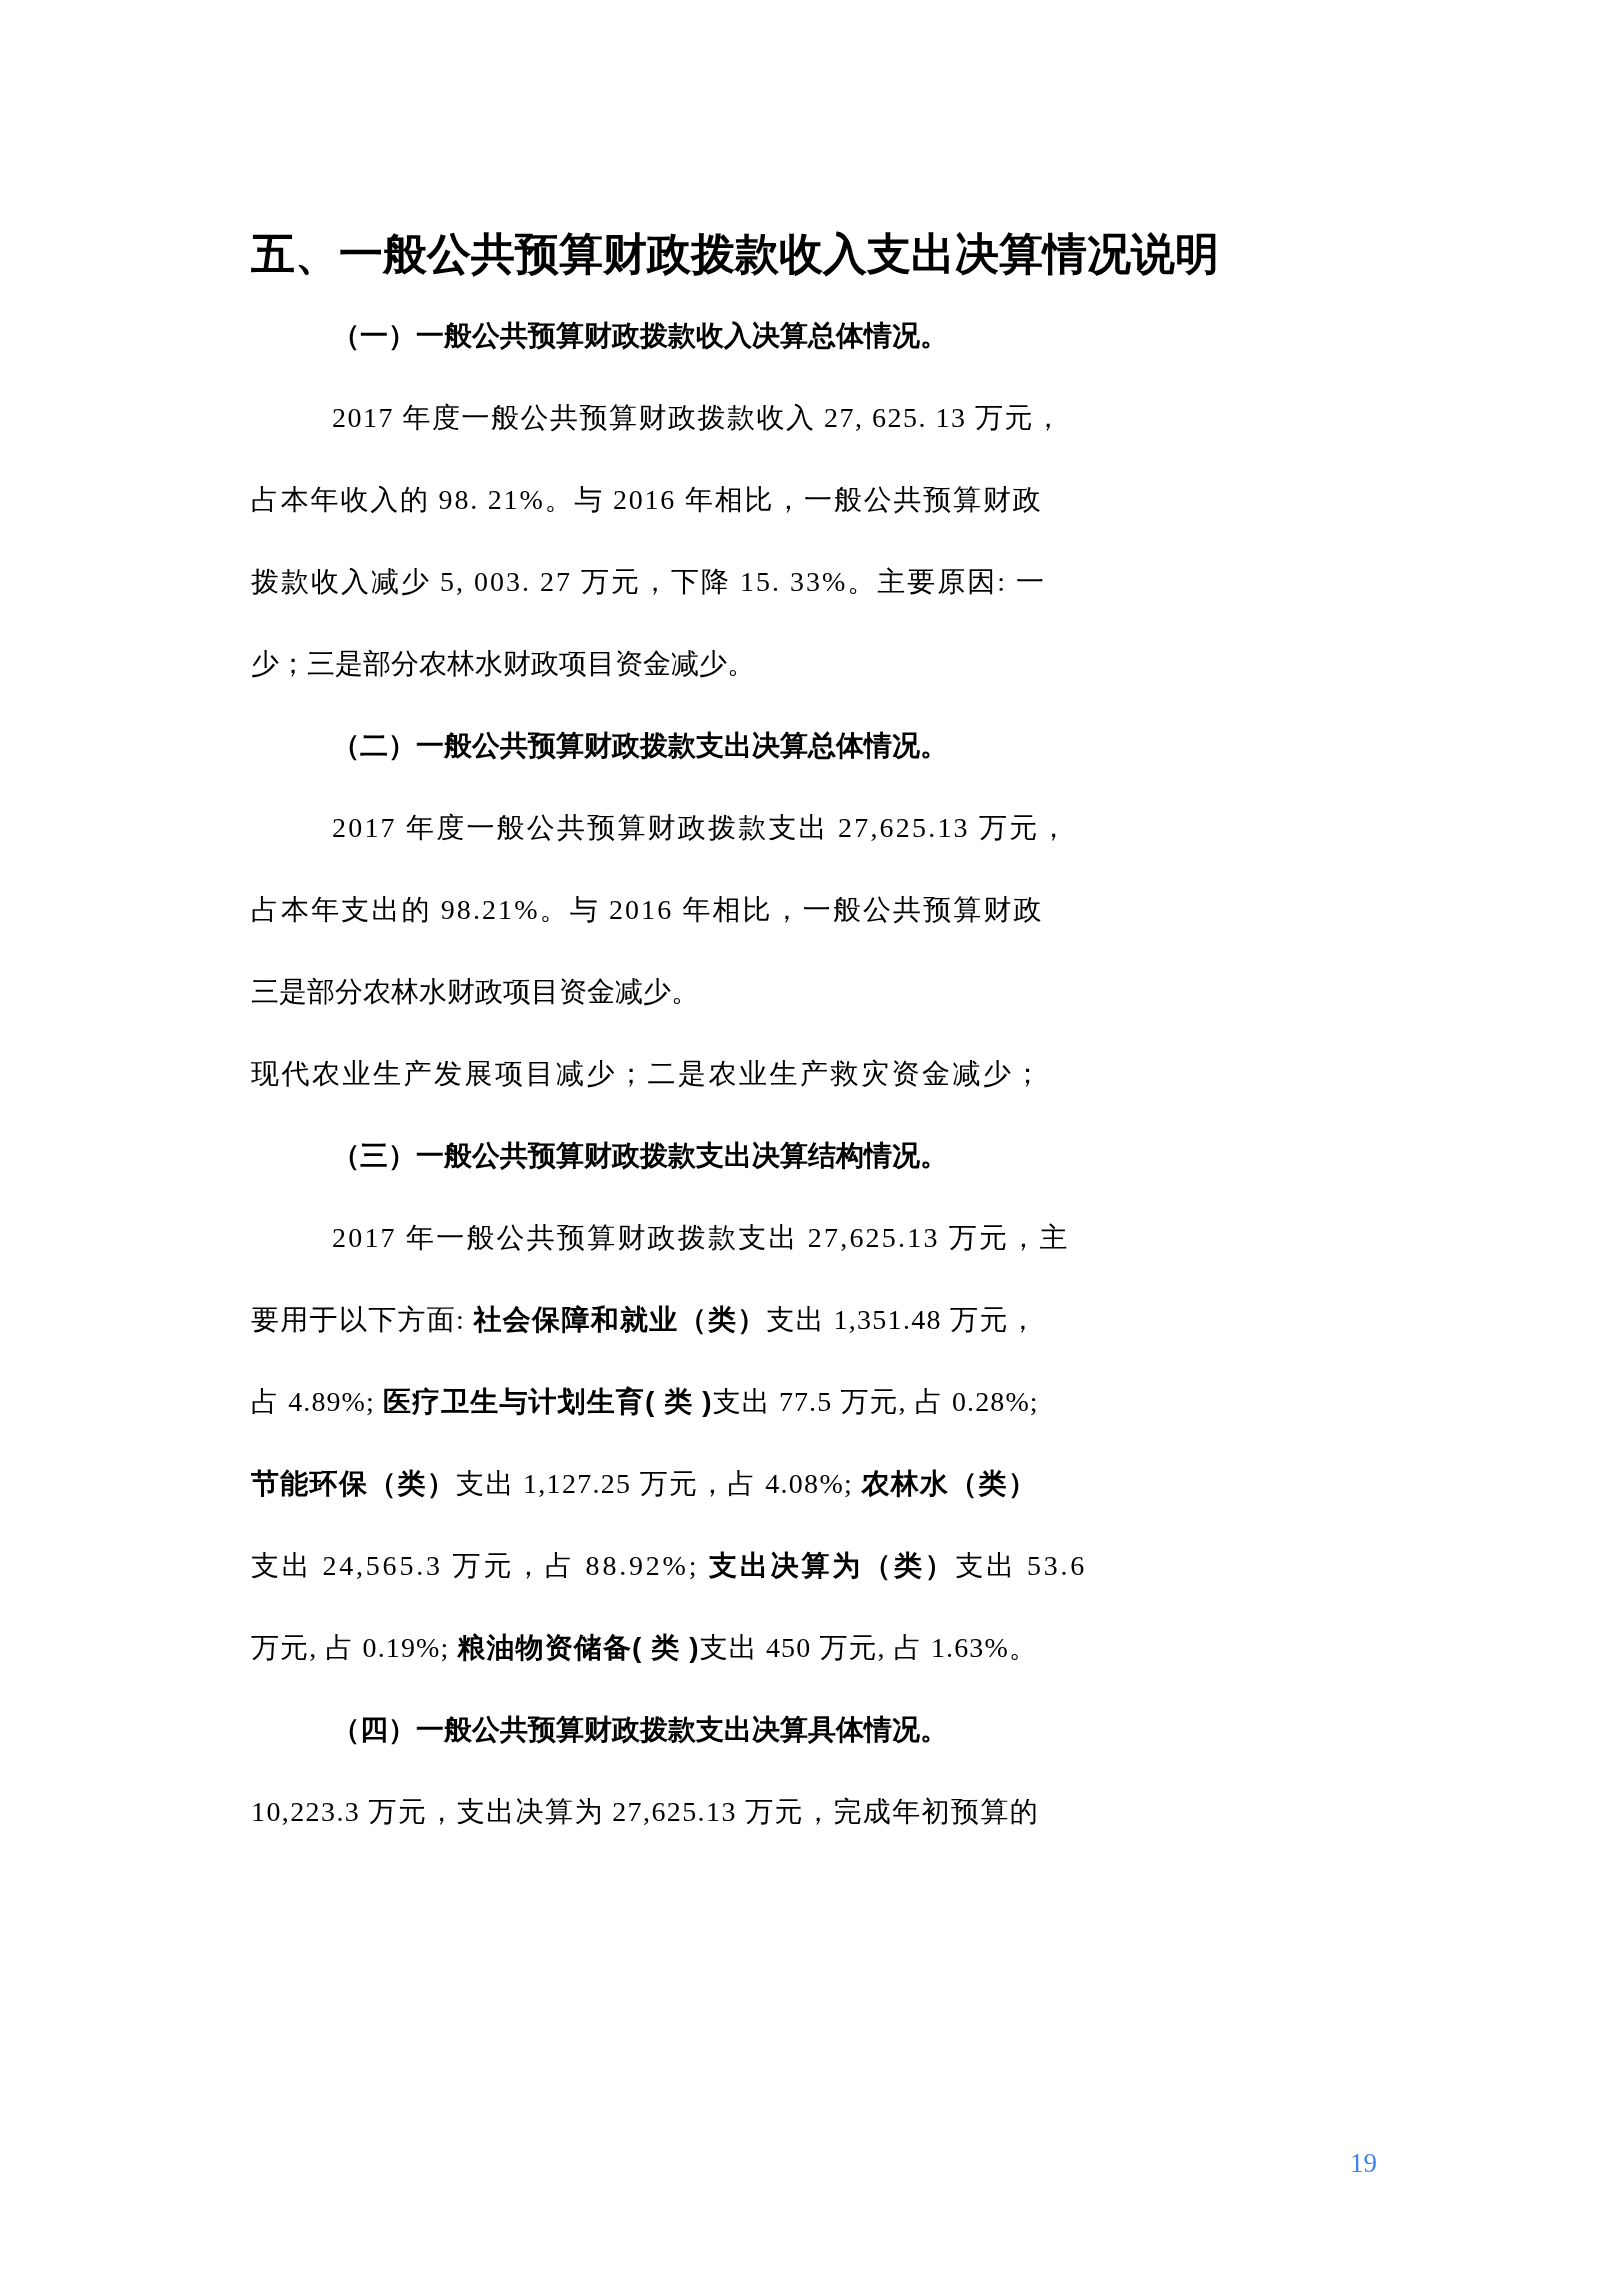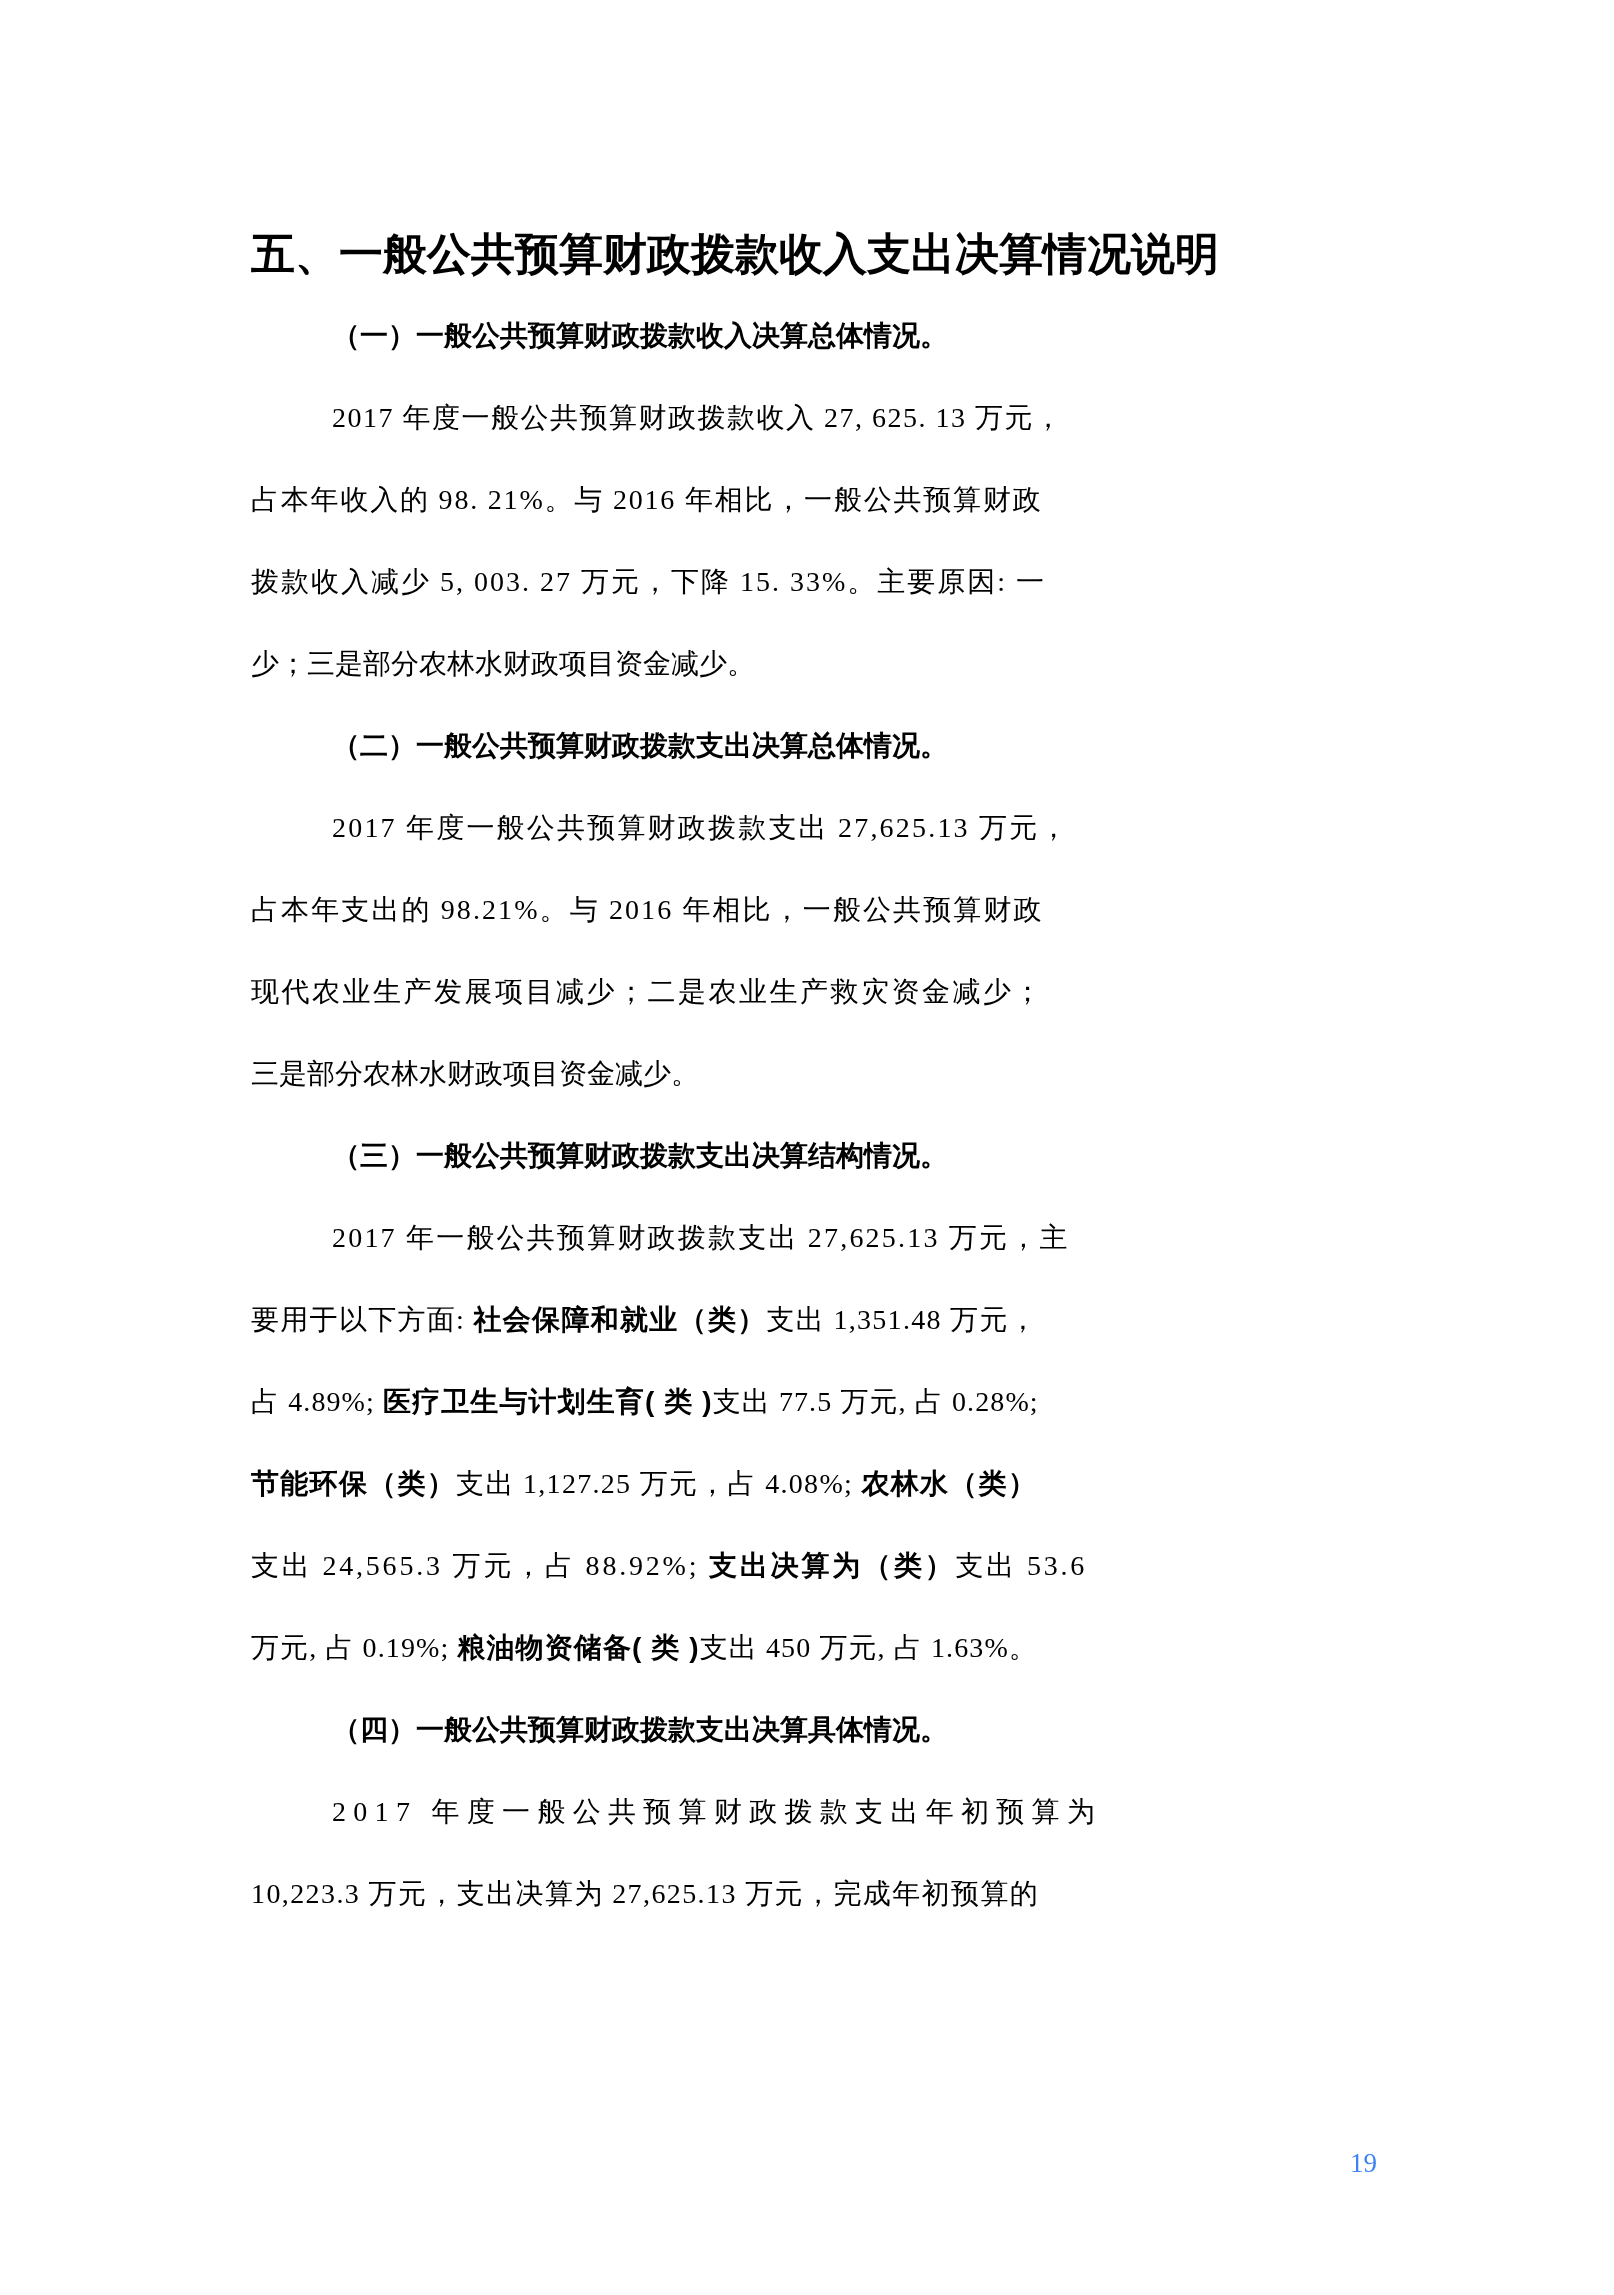--- a/index.html
+++ b/index.html
@@ -63,28 +63,27 @@
   <div class="content">
       <div class="line style-title align-center"><span class="ln"><span class="seg b">五、一般公共预算财政拨款收入支出决算情况说明</span></span></div>
       <div class="line style-heading align-left indent"><span class="ln"><span class="seg b">（一）一般公共预算财政拨款收入决算总体情况。</span></span></div>
       <div class="line style-body align-justify indent"><span class="ln" style="letter-spacing: 1.5px;"><span class="seg">2017 年度一般公共预算财政拨款收入 27, 625. 13 万元，</span></span></div>
       <div class="line style-body align-justify"><span class="ln" style="letter-spacing: 1.8px;"><span class="seg">占本年收入的 98. 21%。与 2016 年相比，一般公共预算财政</span></span></div>
       <div class="line style-body align-justify"><span class="ln" style="letter-spacing: 2px;"><span class="seg">拨款收入减少 5, 003. 27 万元，下降 15. 33%。主要原因: 一</span></span></div>
       <div class="line style-body align-left"><span class="ln"><span class="seg">少；三是部分农林水财政项目资金减少。</span></span></div>
       <div class="line style-heading align-left indent"><span class="ln"><span class="seg b">（二）一般公共预算财政拨款支出决算总体情况。</span></span></div>
       <div class="line style-body align-justify indent"><span class="ln" style="letter-spacing: 2.2px;"><span class="seg">2017 年度一般公共预算财政拨款支出 27,625.13 万元，</span></span></div>
       <div class="line style-body align-justify"><span class="ln" style="letter-spacing: 2.1px;"><span class="seg">占本年支出的 98.21%。与 2016 年相比，一般公共预算财政</span></span></div>
+      <div class="line style-body align-left"><span class="ln"><span class="seg">三是部分农林水财政项目资金减少。</span></span></div>
       <div class="line style-body align-justify"><span class="ln" style="letter-spacing: 2.5px;"><span class="seg">现代农业生产发展项目减少；二是农业生产救灾资金减少；</span></span></div>
-      <div class="line style-body align-left"><span class="ln"><span class="seg">三是部分农林水财政项目资金减少。</span></span></div>
       <div class="line style-heading align-left indent"><span class="ln"><span class="seg b">（三）一般公共预算财政拨款支出决算结构情况。</span></span></div>
       <div class="line style-body align-justify indent"><span class="ln" style="letter-spacing: 2.2px;"><span class="seg">2017 年一般公共预算财政拨款支出 27,625.13 万元，主</span></span></div>
       <div class="line style-body align-justify"><span class="ln" style="letter-spacing: 1.3px;"><span class="seg">要用于以下方面: </span><span class="seg b">社会保障和就业（类）</span><span class="seg">支出 1,351.48 万元，</span></span></div>
       <div class="line style-body align-justify"><span class="ln" style="letter-spacing: 1.1px;"><span class="seg">占 4.89%; </span><span class="seg b">医疗卫生与计划生育( 类 )</span><span class="seg">支出 77.5 万元, 占 0.28%;</span></span></div>
       <div class="line style-body align-justify"><span class="ln" style="letter-spacing: 1.3px;"><span class="seg b">节能环保（类）</span><span class="seg">支出 1,127.25 万元，占 4.08%; </span><span class="seg b">农林水（类）</span></span></div>
       <div class="line style-body align-justify"><span class="ln" style="letter-spacing: 2.8px;"><span class="seg">支出 24,565.3 万元，占 88.92%; </span><span class="seg b">支出决算为（类）</span><span class="seg">支出 53.6</span></span></div>
       <div class="line style-body align-justify"><span class="ln" style="letter-spacing: 1.1px; margin-top: 26px;"><span class="seg">万元, 占 0.19%; </span><span class="seg b">粮油物资储备( 类 )</span><span class="seg">支出 450 万元, 占 1.63%。</span></span></div>
       <div class="line style-heading align-left indent"><span class="ln"><span class="seg b">（四）一般公共预算财政拨款支出决算具体情况。</span></span></div>
-      <div class="line style-body align-justify indent"><span class="ln" style="letter-spacing: 7.3px;"><span class="seg">2017 年度一般公共预算财政拨款支出年初预算为</span></span></div>
       <div class="line style-body align-justify"><span class="ln" style="letter-spacing: 1.4px;"><span class="seg">10,223.3 万元，支出决算为 27,625.13 万元，完成年初预算的</span></span></div>
     </div>
   <div class="page-number">19</div>
 </div>
 
 
 </body></html>

